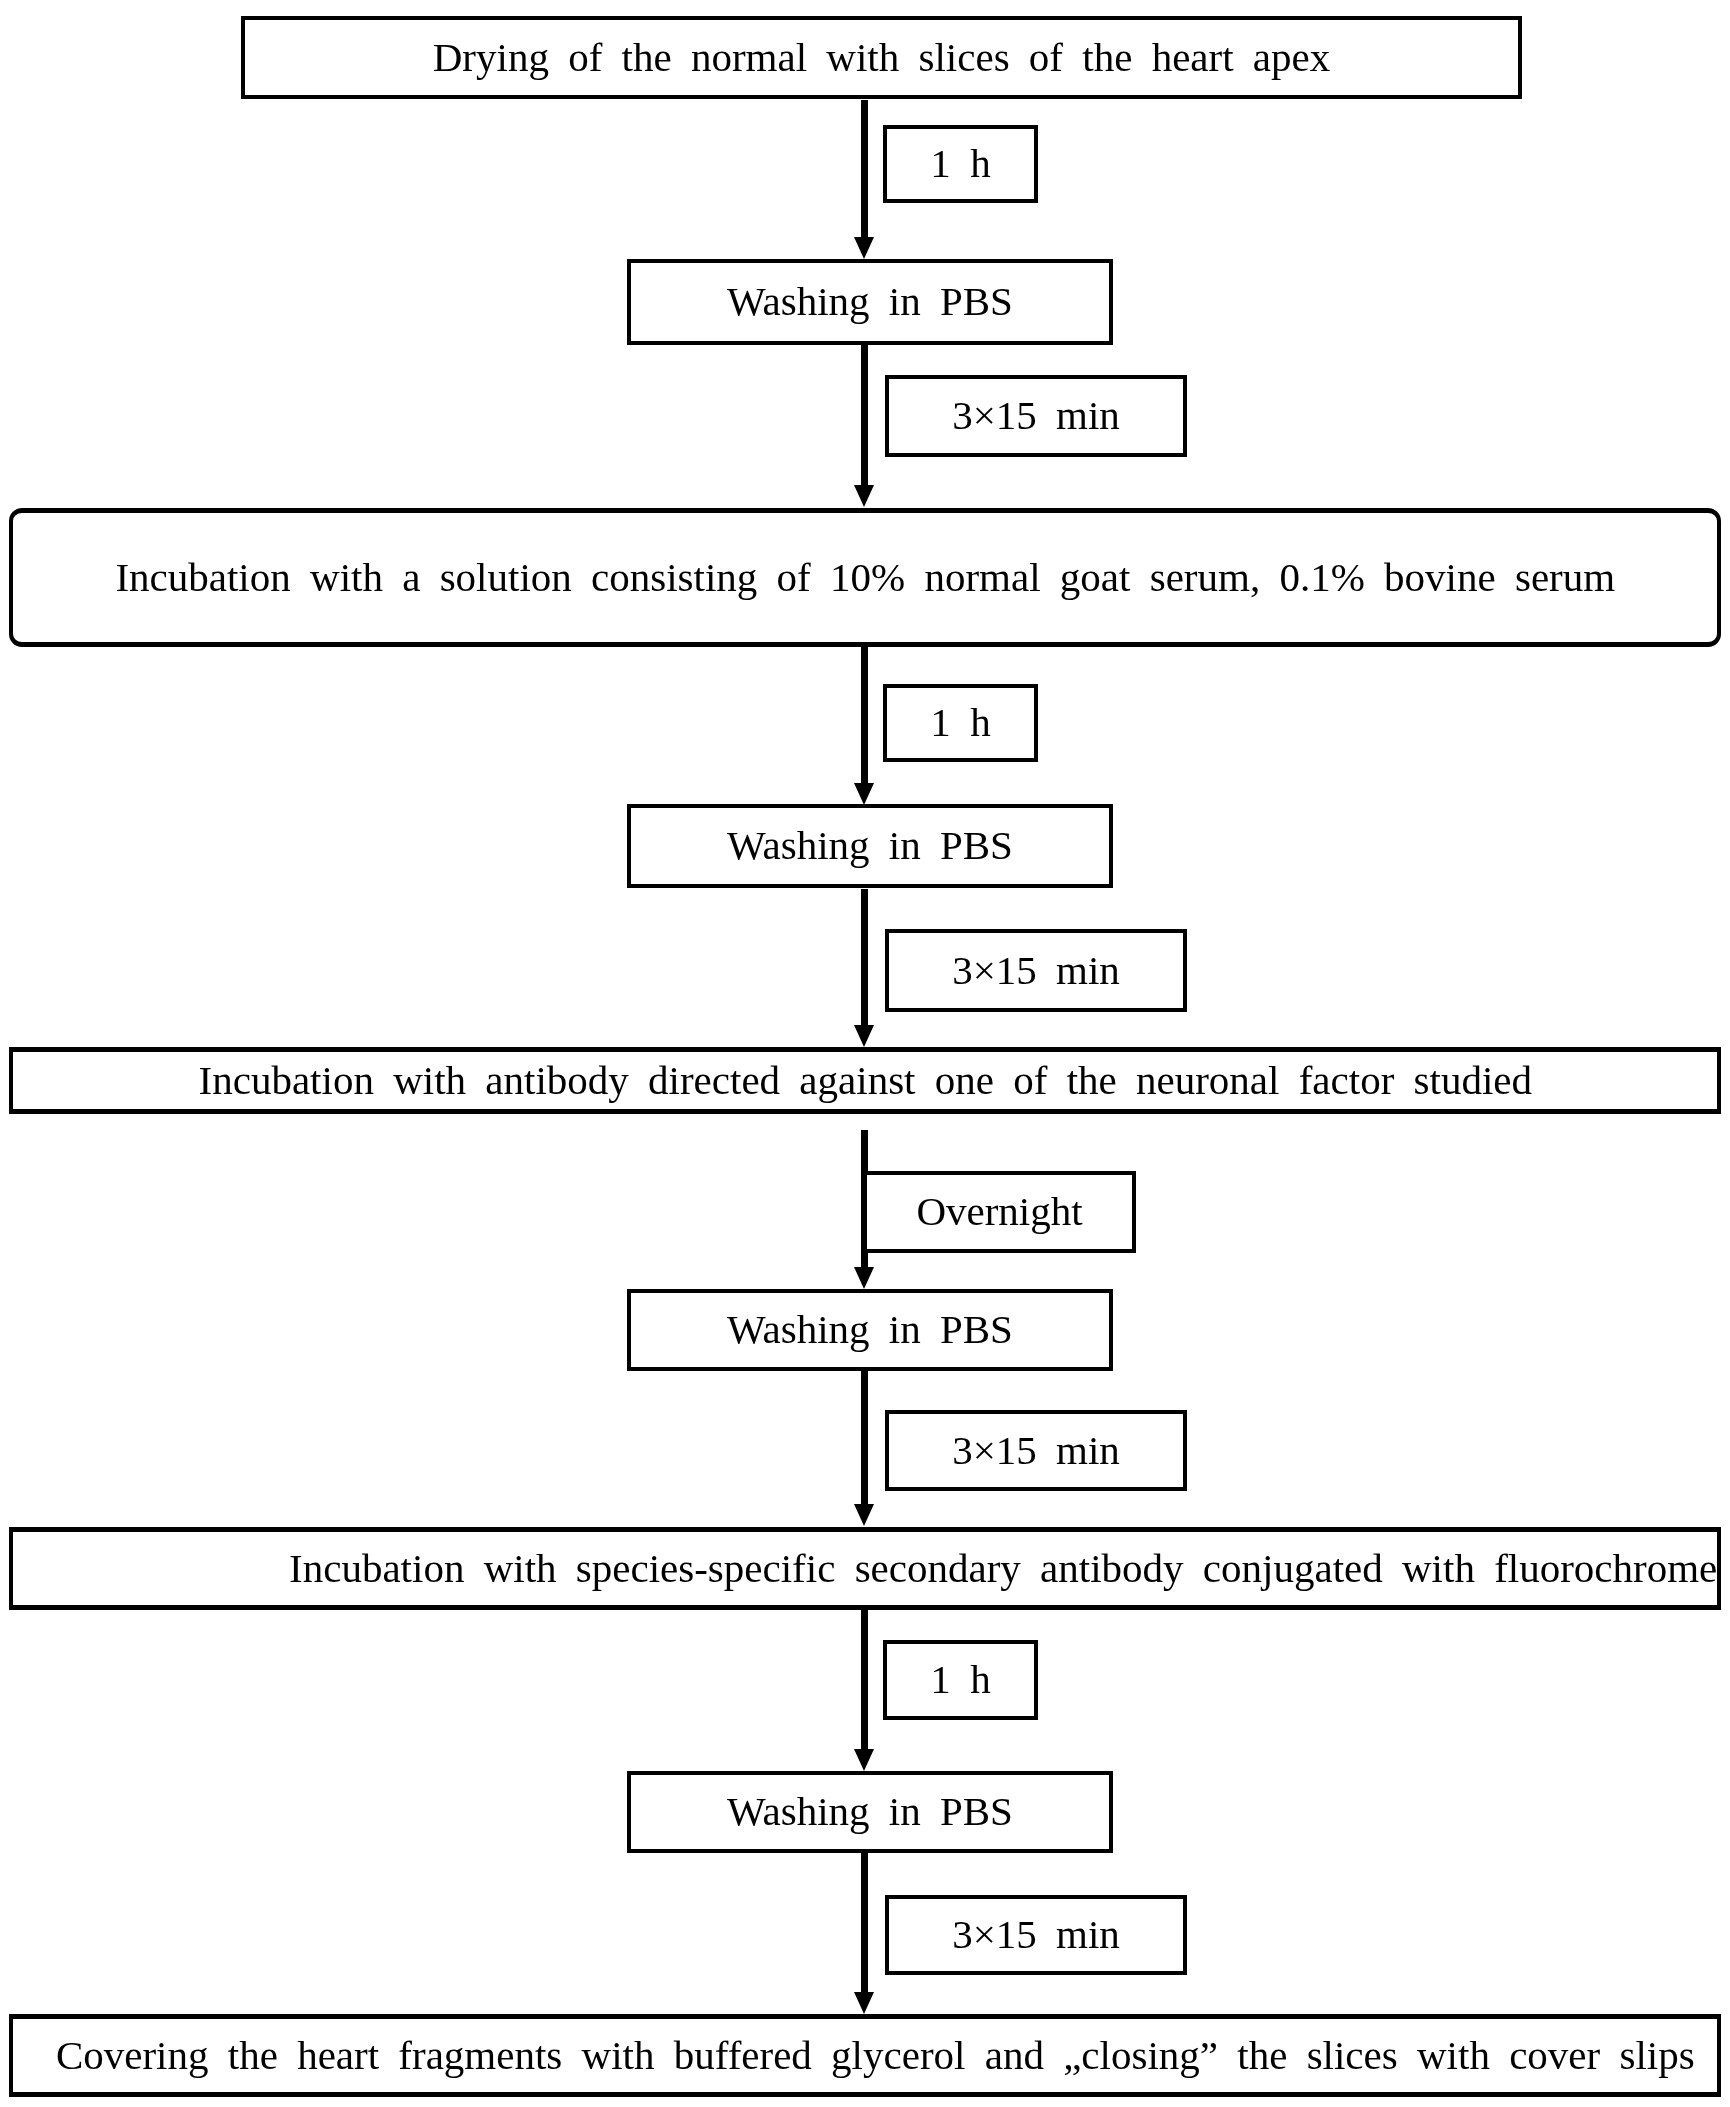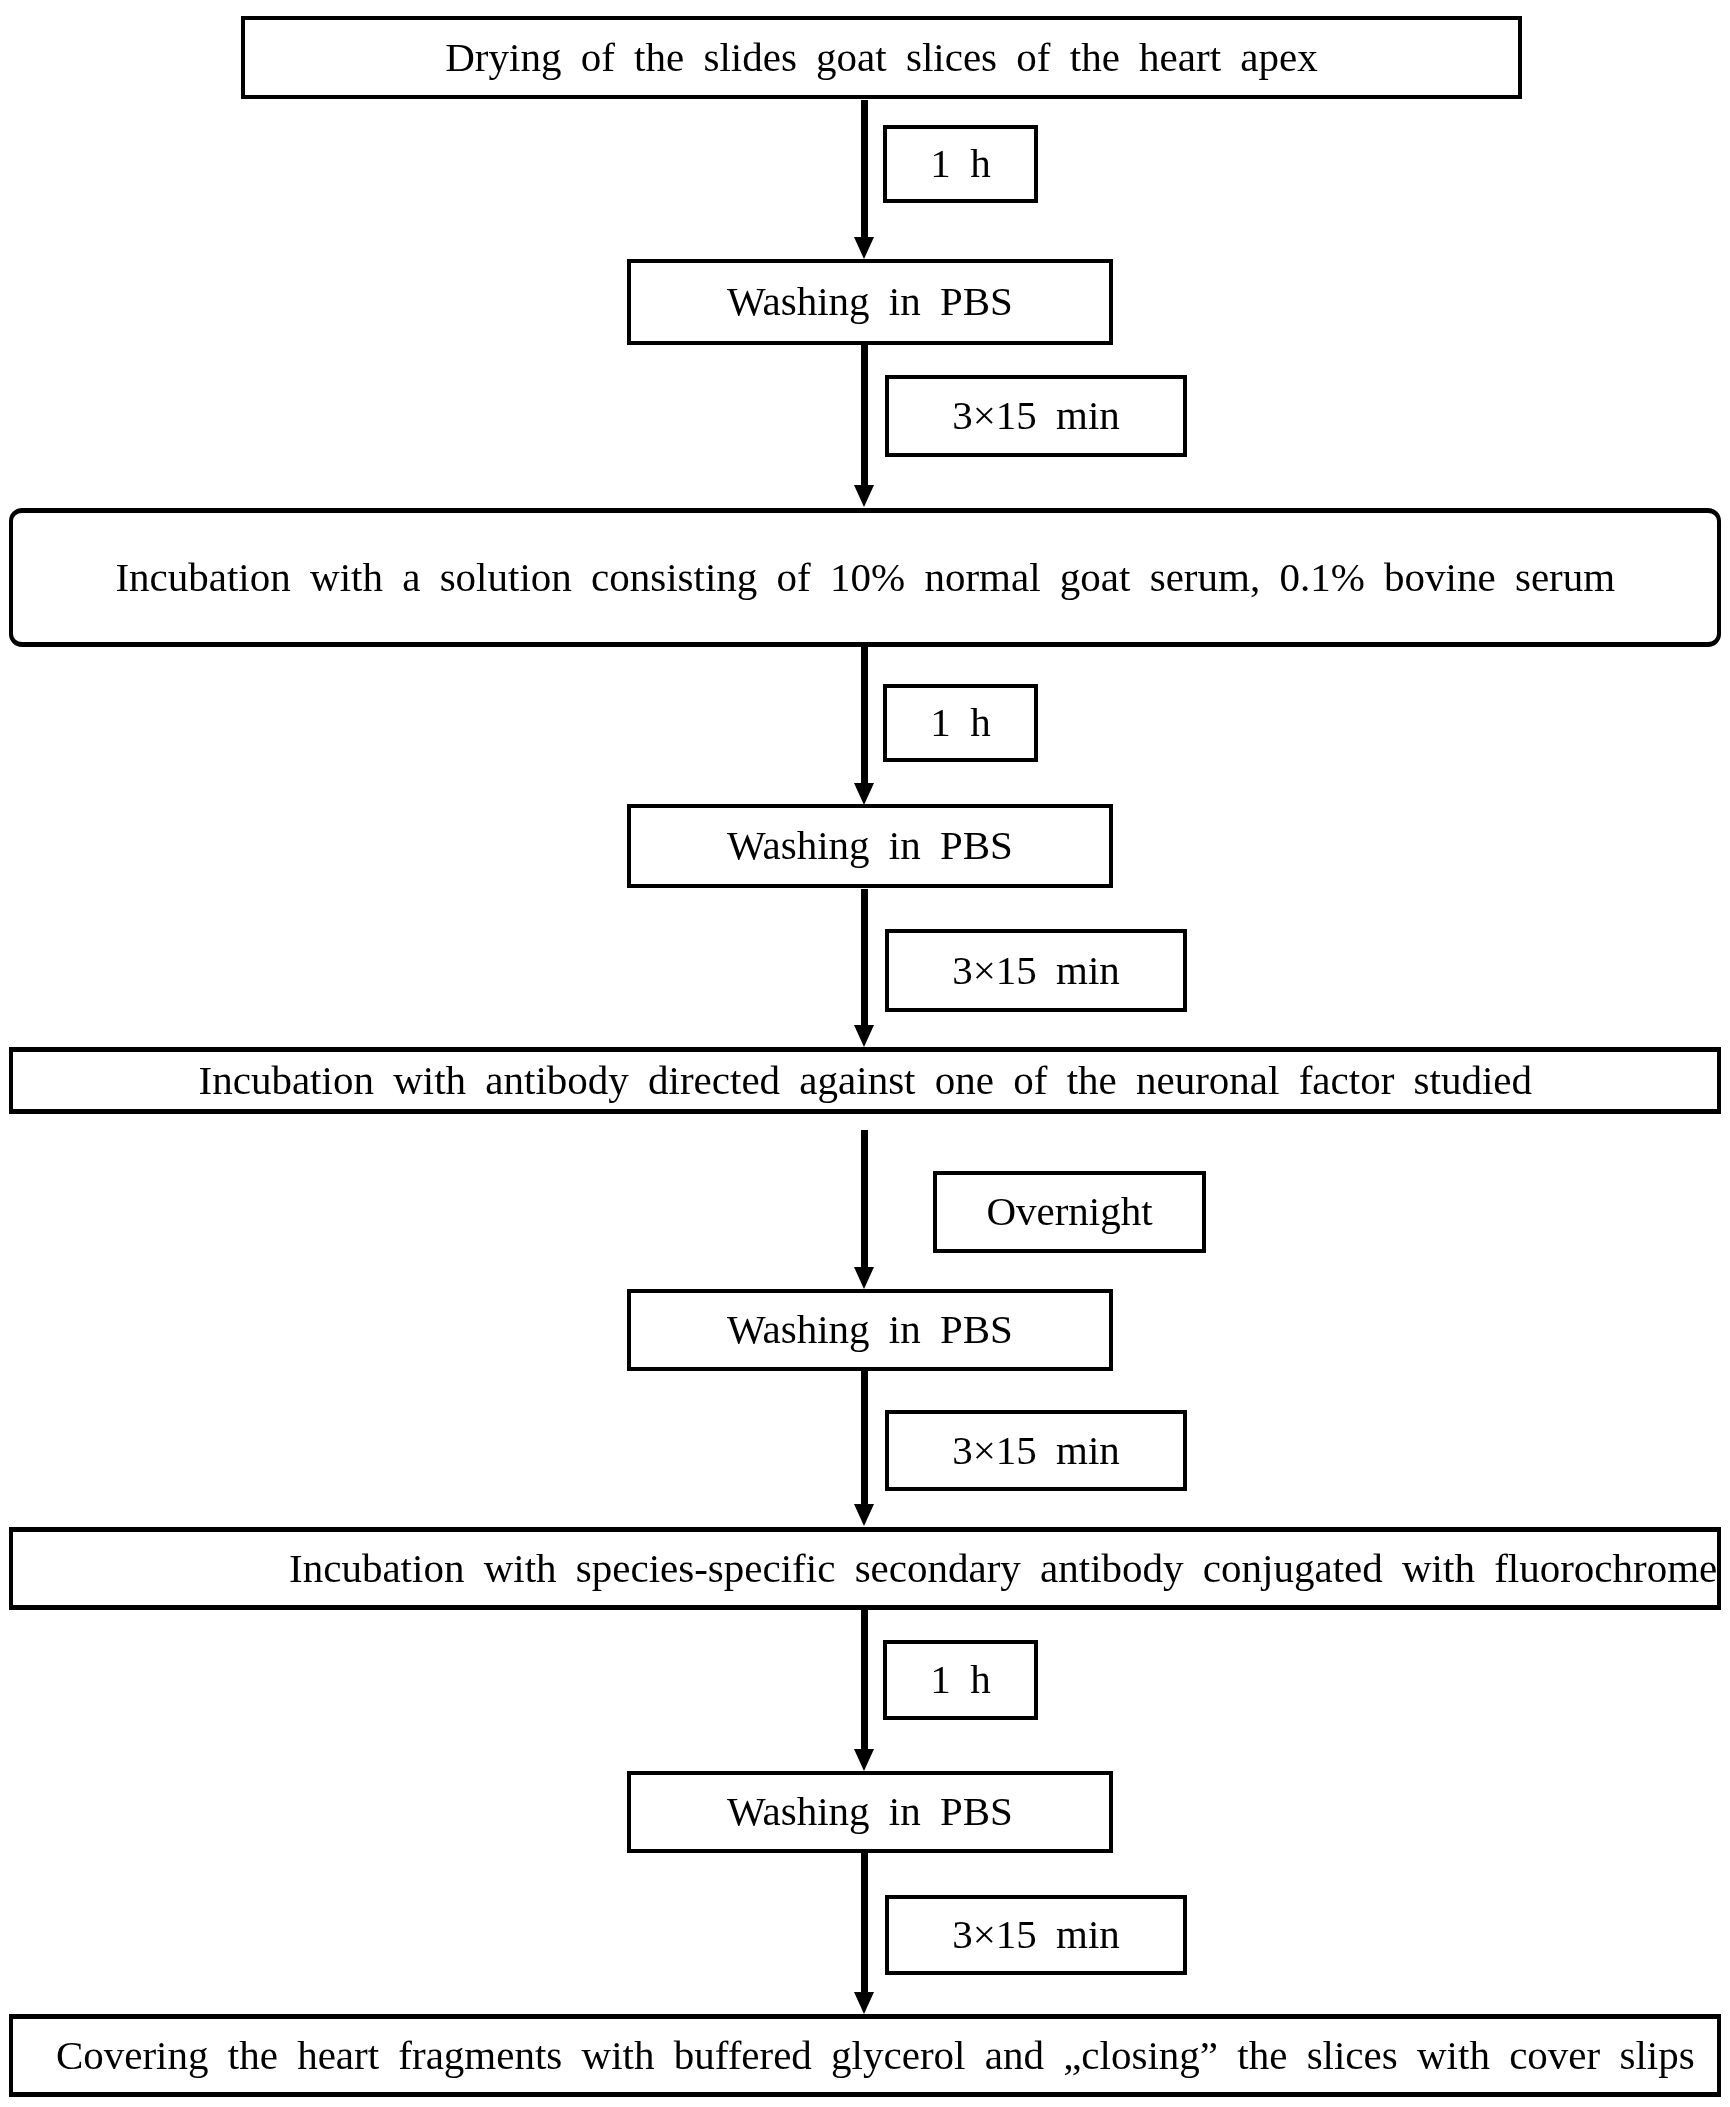--- a/index.html
+++ b/index.html
@@ -48,21 +48,21 @@
   #n5 { top: 1047px;  height: 67px; }
   #n6 { left: 627px; top: 1289px; width: 486px; height: 82px; }
   #n7 { top: 1527px;  height: 83px; justify-content: flex-end; }
   #n8 { left: 627px; top: 1771px; width: 486px; height: 82px; }
   #n9 { top: 2014px;  height: 83px; padding-left: 20px; }
   
   #t1 { left: 883px; top: 125px;  width: 155px; height: 78px; }
   #t2 { left: 885px; top: 375px;  width: 302px; height: 82px; }
   #t3 { left: 883px; top: 684px; width: 155px; height: 78px; }
   #t4 { left: 885px; top: 929px; width: 302px; height: 83px; }
-  #t5 { left: 933px; top: 1171px; width: 273px; height: 82px; }
+  #t5 { left: 863px; top: 1171px; width: 273px; height: 82px; }
   #t6 { left: 885px; top: 1410px; width: 302px; height: 81px; }
   #t7 { left: 883px; top: 1640px; width: 155px; height: 80px; }
   #t8 { left: 885px; top: 1895px; width: 302px; height: 80px; }
   
   .arrow {
     position: absolute;
     left: 854px;
     width: 21.3px;
   }
   .arrow::before {
@@ -93,21 +93,21 @@
   #a6 { top: 1370px; height: 156px; }
   #a7 { top: 1610px; height: 161px; }
   #a8 { top: 1853px; height: 161px; }
 </style>
 </head>
 <body>
 
 <div id="canvas">
 
   <div class="box" id="n1">
-    <span class="step-text">Drying of the slides goat slices of the heart apex</span>
+    <span class="step-text">Drying of the normal with slices of the heart apex</span>
   </div>
 
   <div class="arrow" id="a1"></div>
   <div class="box" id="t1">
     <span class="duration-text">1 h</span>
   </div>
 
   <div class="box" id="n2">
     <span class="step-text">Washing in PBS</span>
   </div>

